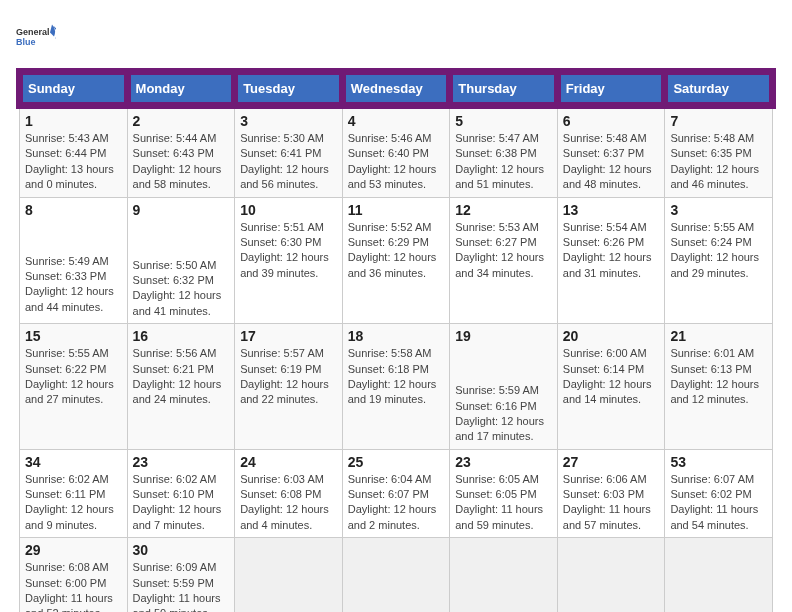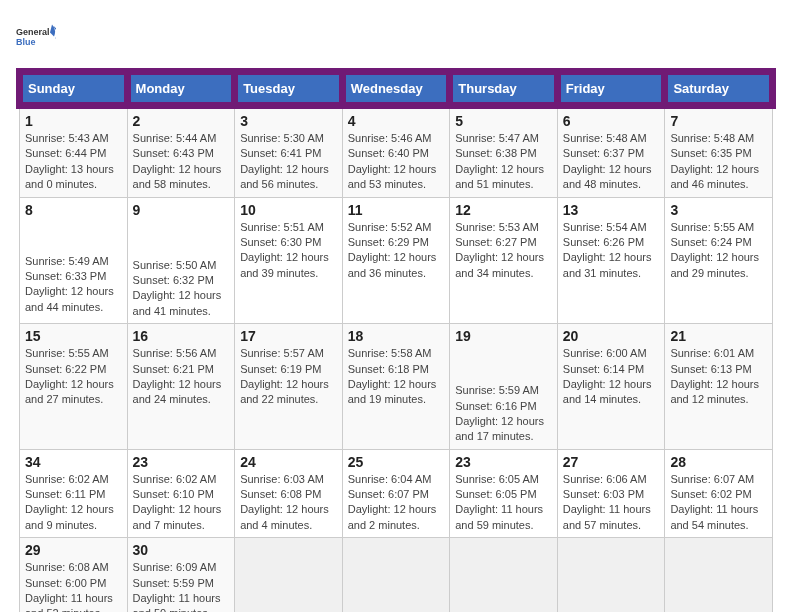--- a/index.html
+++ b/index.html
@@ -294,21 +294,21 @@
 and 59 minutes.</div>
         </td>
         <td>
           <span class="day-num">27</span>
           <div class="day-info" style="white-space: pre-line;">Sunrise: 6:06 AM
 Sunset: 6:03 PM
 Daylight: 11 hours
 and 57 minutes.</div>
         </td>
         <td>
-          <span class="day-num">28</span>
+          <span class="day-num">53</span>
           <div class="day-info" style="white-space: pre-line;">Sunrise: 6:07 AM
 Sunset: 6:02 PM
 Daylight: 11 hours
 and 54 minutes.</div>
         </td>
       </tr>
       <tr>
         <td>
           <span class="day-num">29</span>
           <div class="day-info" style="white-space: pre-line;">Sunrise: 6:08 AM

